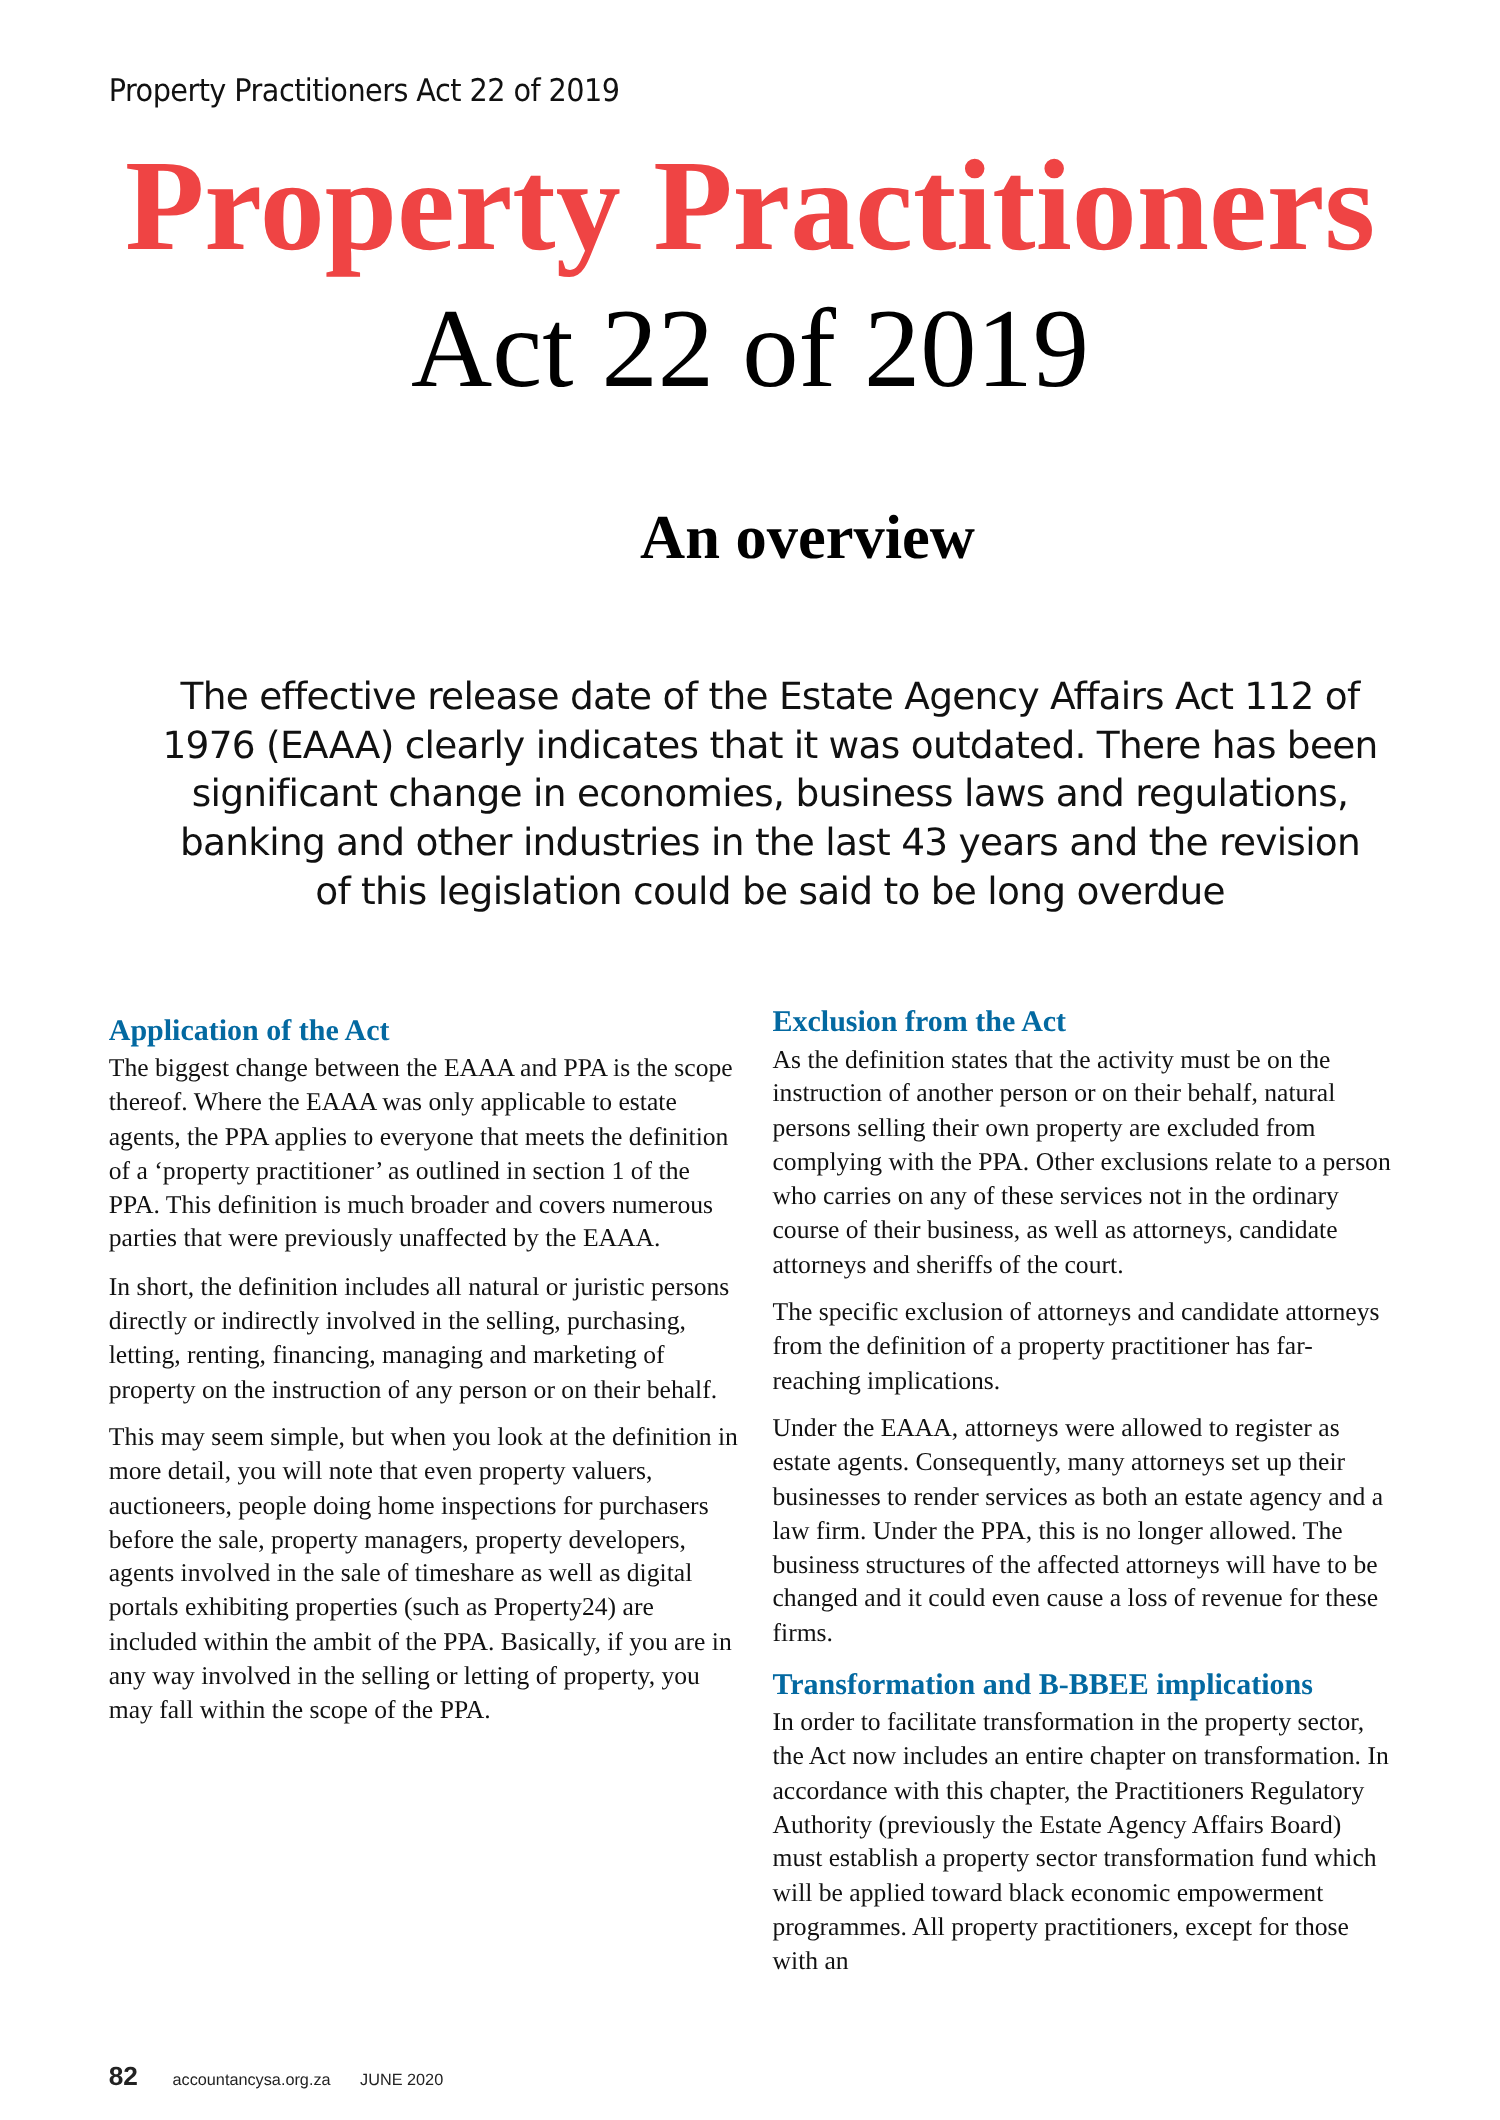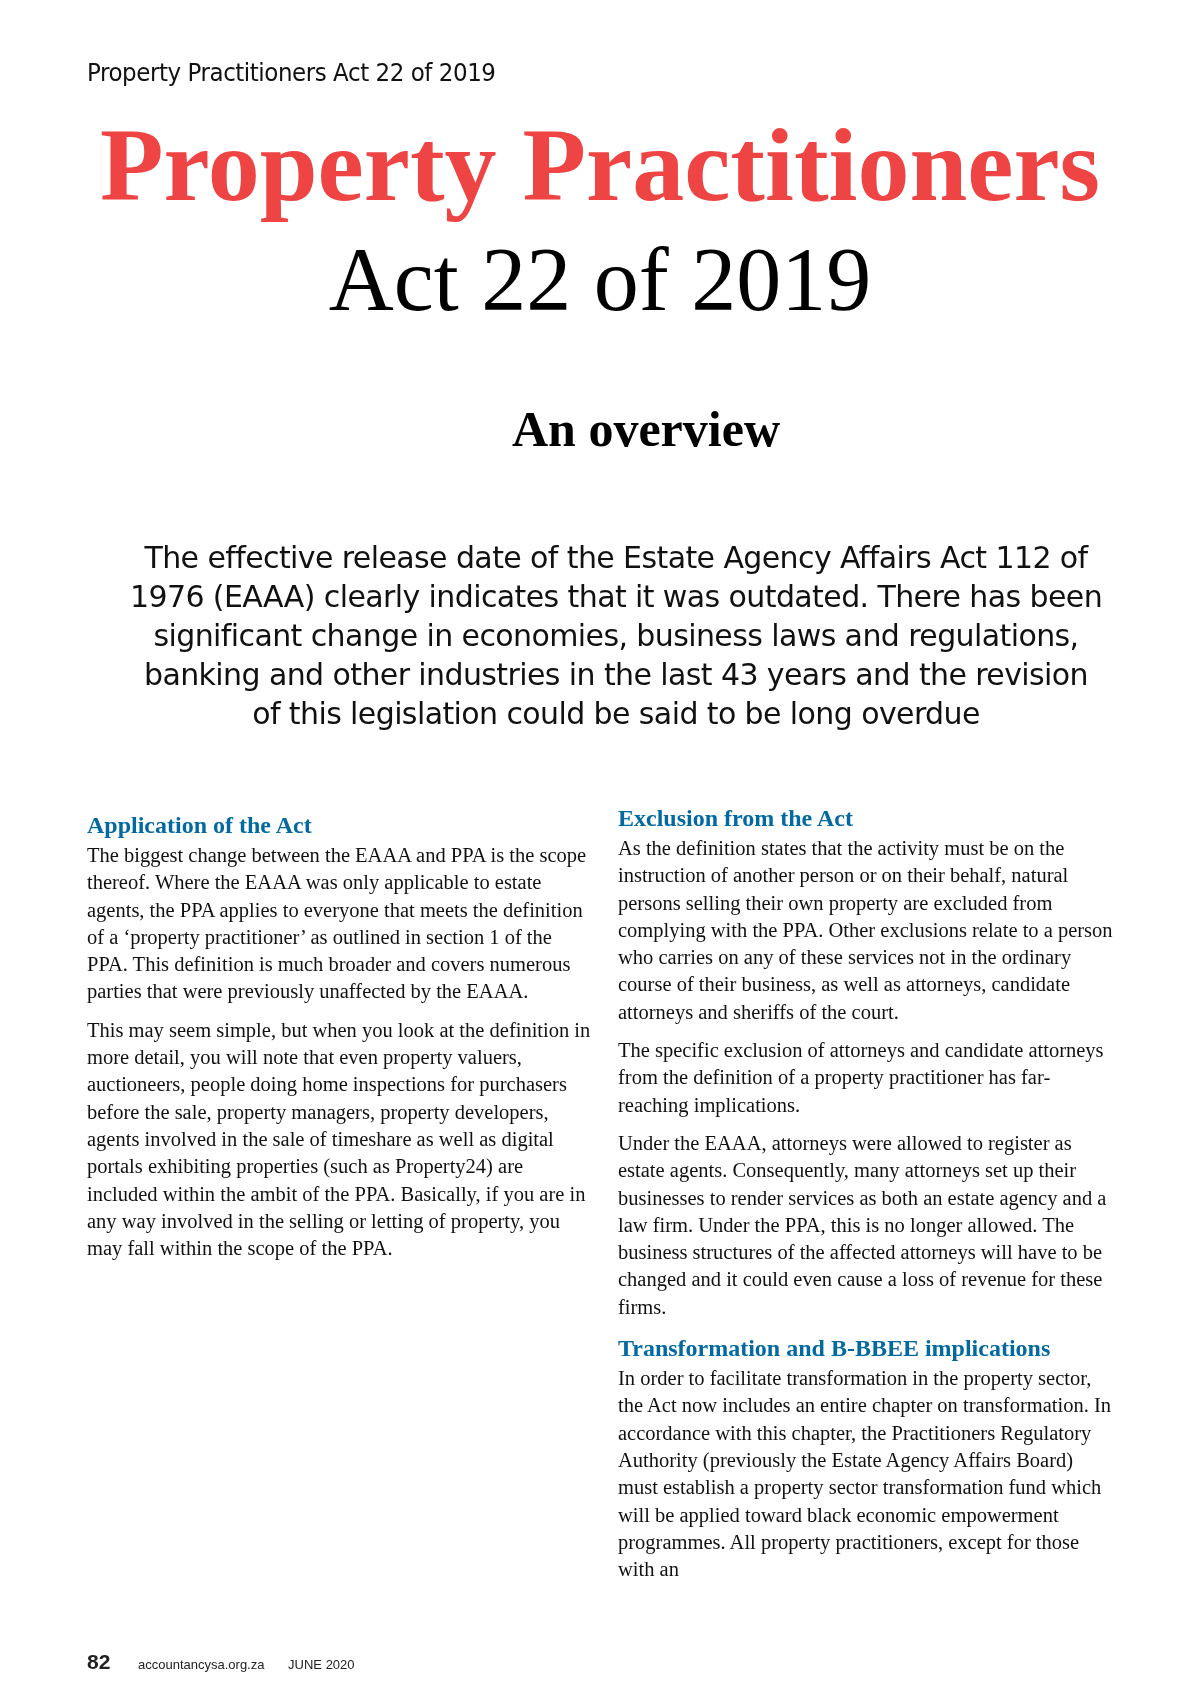--- a/index.html
+++ b/index.html
@@ -54,20 +54,21 @@
 
 <h1 class="title-main" style="margin:0">Property Practitioners</h1>
 <div class="title-sub">Act 22 of 2019</div>
 <div class="overview">An overview</div>
 
 <div class="intro">The effective release date of the Estate Agency Affairs Act 112 of 1976 (EAAA) clearly indicates that it was outdated. There has been significant change in economies, business laws and regulations, banking and other industries in the last 43 years and the revision of this legislation could be said to be long overdue</div>
 
 <div class="col col-left">
   <h2>Application of the Act</h2>
   <p>The biggest change between the EAAA and PPA is the scope thereof. Where the EAAA was only applicable to estate agents, the PPA applies to everyone that meets the definition of a ‘property practitioner’ as outlined in section 1 of the PPA. This definition is much broader and covers numerous parties that were previously unaffected by the EAAA.</p>
+  <p>In short, the definition includes all natural or juristic persons directly or indirectly involved in the selling, purchasing, letting, renting, financing, managing and marketing of property on the instruction of any person or on their behalf.</p>
   <p>This may seem simple, but when you look at the definition in more detail, you will note that even property valuers, auctioneers, people doing home inspections for purchasers before the sale, property managers, property developers, agents involved in the sale of timeshare as well as digital portals exhibiting properties (such as Property24) are included within the ambit of the PPA. Basically, if you are in any way involved in the selling or letting of property, you may fall within the scope of the PPA.</p>
 </div>
 
 <div class="col col-right">
   <h2>Exclusion from the Act</h2>
   <p>As the definition states that the activity must be on the instruction of another person or on their behalf, natural persons selling their own property are excluded from complying with the PPA. Other exclusions relate to a person who carries on any of these services not in the ordinary course of their business, as well as attorneys, candidate attorneys and sheriffs of the court.</p>
   <p>The specific exclusion of attorneys and candidate attorneys from the definition of a property practitioner has far-reaching implications.</p>
   <p>Under the EAAA, attorneys were allowed to register as estate agents. Consequently, many attorneys set up their businesses to render services as both an estate agency and a law firm. Under the PPA, this is no longer allowed. The business structures of the affected attorneys will have to be changed and it could even cause a loss of revenue for these firms.</p>
   <h2 class="second">Transformation and B-BBEE implications</h2>
   <p>In order to facilitate transformation in the property sector, the Act now includes an entire chapter on transformation. In accordance with this chapter, the Practitioners Regulatory Authority (previously the Estate Agency Affairs Board) must establish a property sector transformation fund which will be applied toward black economic empowerment programmes. All property practitioners, except for those with an</p>

